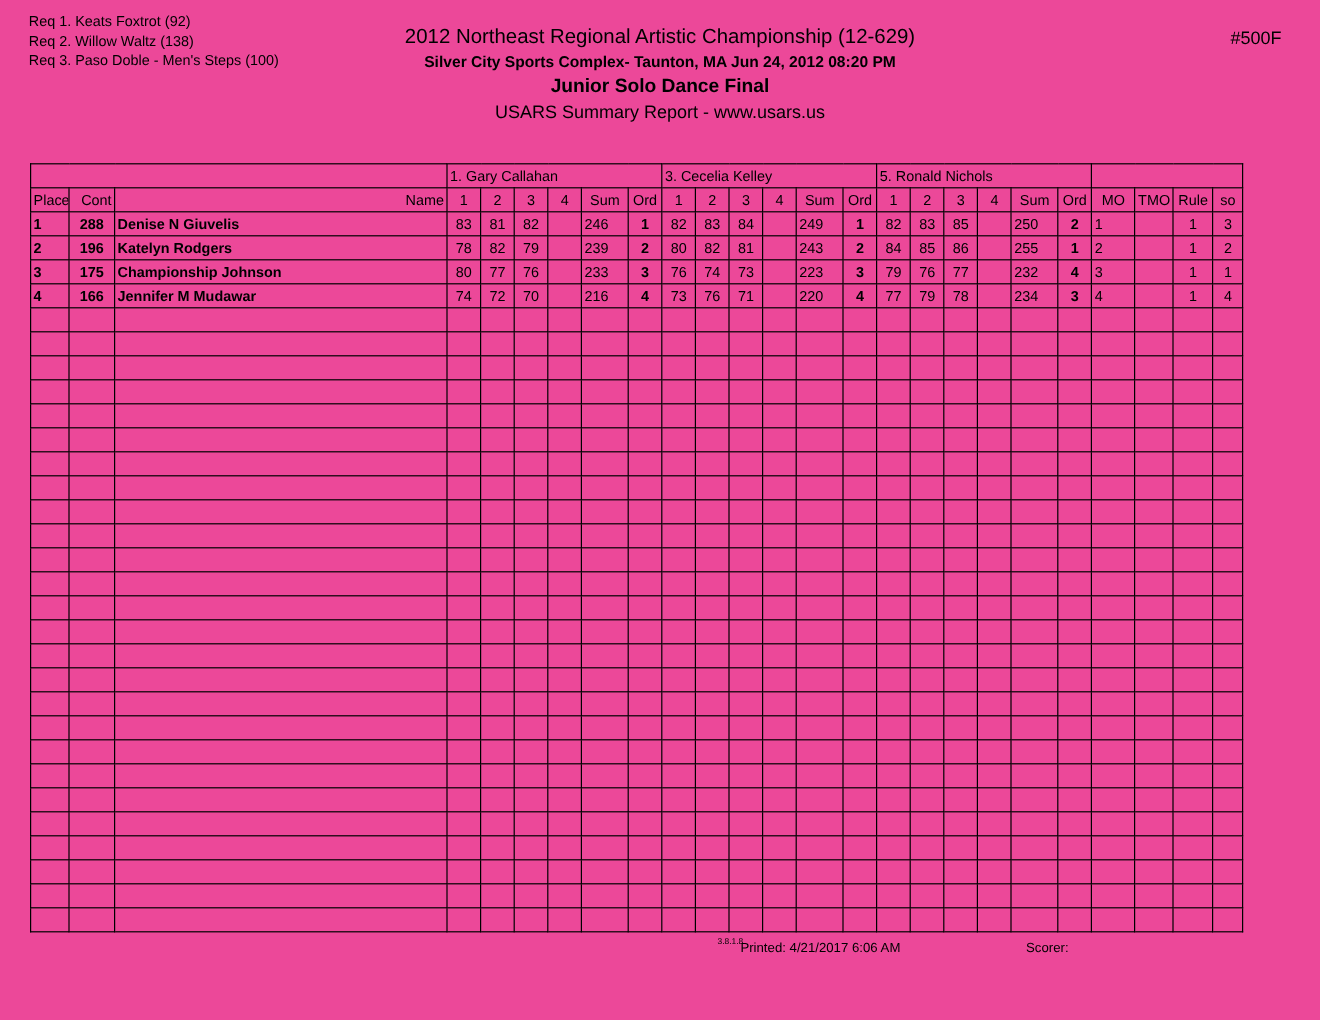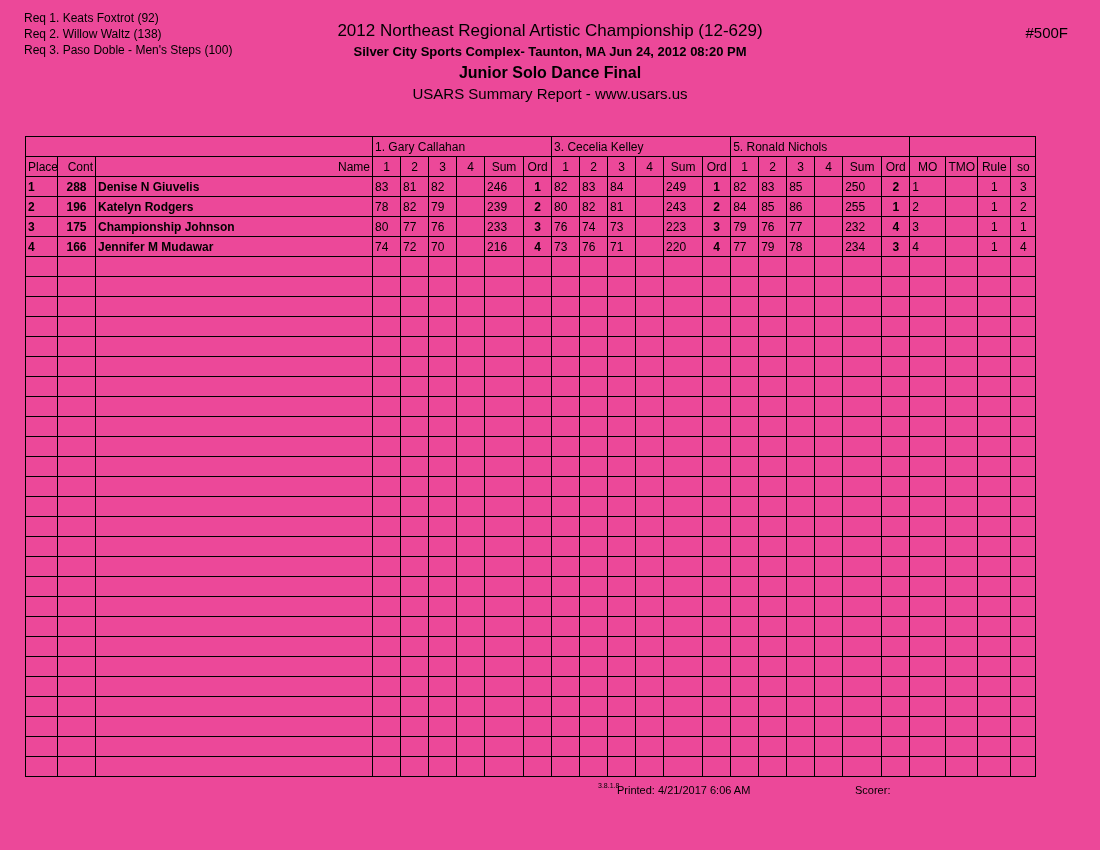--- a/index.html
+++ b/index.html
@@ -25,21 +25,21 @@
   td.nb  { border:none; }
   td.judgebox { font-size:11px; padding-left:4px; }
 
   td.hleft { text-align:right; padding-left:3px; }
   td.hc    { text-align:center; }
   td.ordh  { text-align:center; border-left:3px solid #000; border-right:3px solid #000; }
 
   td.pl  { font-weight:bold; padding-left:6px; }
   td.ct  { font-weight:bold; text-align:center; }
   td.nm  { font-weight:bold; padding-left:4px; }
-  td.sc  { text-align:left; padding-left:4px;margin-left:20px; }
+  td.sc  { text-align:center; padding-left:4px;margin-left:20px; }
   td.sum { text-align:left; padding-right:4px; }
   td.ord { text-align:center; font-weight:bold; border-left:3px solid #000; border-right:3px solid #000; }
   td.c   { text-align:center; }
   td.mo  { text-align:left; padding-left:7px; }
 
   .footer { position:absolute; left:0; top:782px; width:1100px; height:16px; font-size:11px; }
   .footer .version { position:absolute; left:598px; top:0; font-size:7px; }
   .footer .printed { position:absolute; left:617px; top:2px; }
   .footer .scorer  { position:absolute; left:855px; top:2px; }
 </style>

